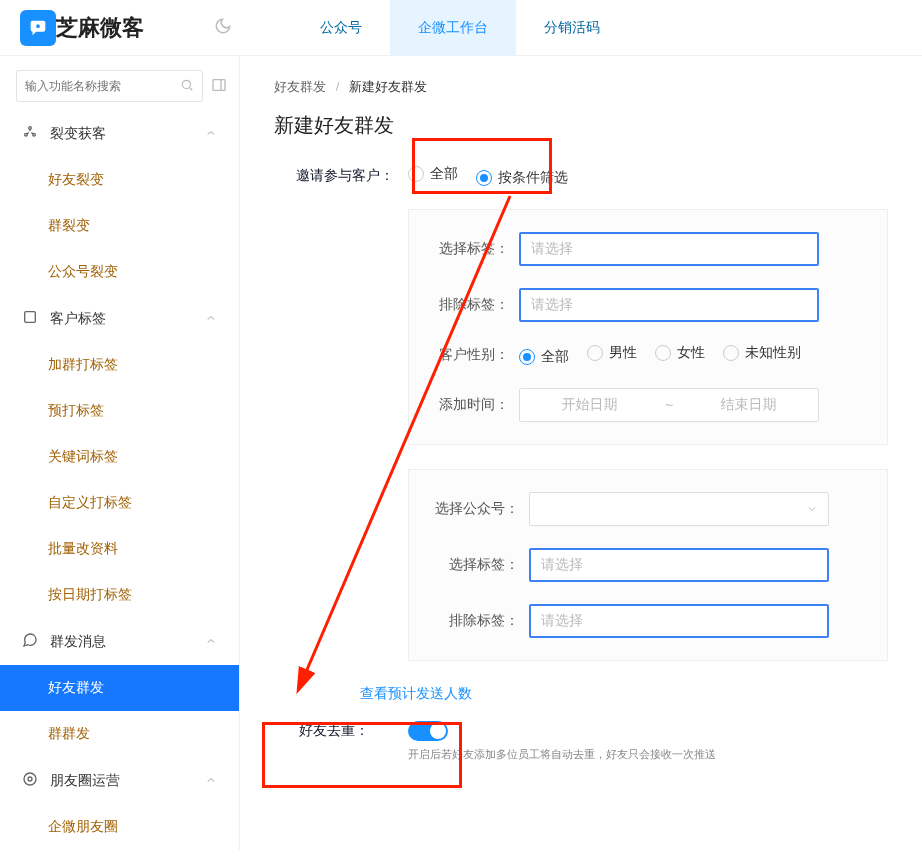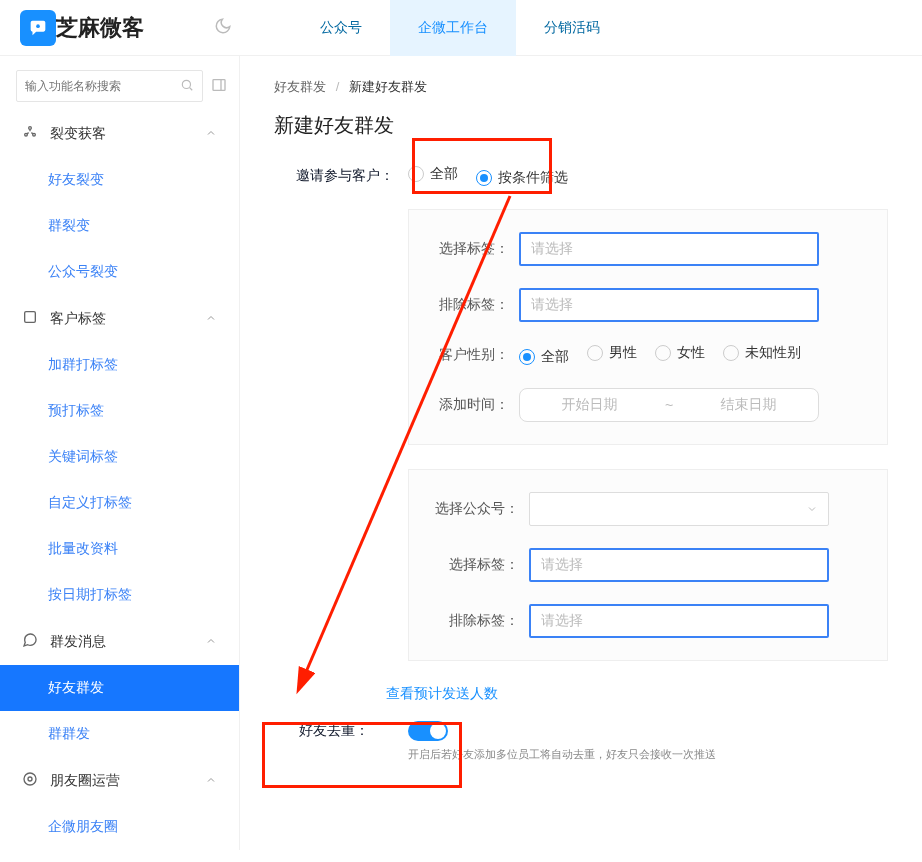--- a/index.html
+++ b/index.html
@@ -14,44 +14,44 @@
     .layout { display: flex; }
     .sidebar { width: 240px; border-right: 1px solid #f0f0f0; padding-top: 14px; }
     .search-row { display: flex; align-items: center; padding: 0 16px 8px 16px; gap: 8px; }
     .search-box { flex: 1; height: 32px; border: 1px solid #e5e5e5; border-radius: 2px; display: flex; align-items: center; padding: 0 8px; }
     .search-box input { flex: 1; border: none; outline: none; font-size: 12px; color: #333; }
     .search-box .sicon { color: #bbb; }
     .collapse-icon { color: #bbb; cursor: pointer; }
     .menu-group { padding: 14px 22px 14px 22px; display: flex; align-items: center; justify-content: space-between; color: #333; font-weight: 500; cursor: pointer; }
     .menu-group .gicon { margin-right: 12px; color: #666; }
     .menu-group .left { display: flex; align-items: center; }
-    .menu-item { padding: 14px 22px 14px 48px; color: #3b82f6; cursor: pointer; }
+    .menu-item { padding: 14px 22px 14px 48px; color: #a16207; cursor: pointer; }
     .menu-item.active { background: #1677ff; color: #fff; }
     .chev { color: #999; }
     .main { flex: 1; padding: 22px 34px; position: relative; background: #fff; }
     .crumb { color: #666; font-size: 13px; margin-bottom: 16px; }
     .crumb .sep { margin: 0 6px; color: #bbb; }
     .crumb .leaf { color: #333; }
     .page-title { font-size: 20px; font-weight: 500; margin-bottom: 26px; color: #222; }
     .form-row { display: flex; align-items: center; margin-bottom: 22px; }
     .form-label { width: 120px; text-align: right; color: #0f172a; margin-right: 14px; }
     .radio { display: inline-flex; align-items: center; margin-right: 18px; cursor: pointer; }
     .radio-dot { width: 16px; height: 16px; border: 1px solid #ccc; border-radius: 50%; margin-right: 6px; display: flex; align-items: center; justify-content: center; }
     .radio.checked .radio-dot { border-color: #1890ff; }
     .radio.checked .radio-dot::after { content: ""; width: 8px; height: 8px; background: #1890ff; border-radius: 50%; }
     .panel { border: 1px solid #eee; background: #fcfcfc; padding: 22px 20px; margin-left: 134px; margin-bottom: 24px; }
     .prow { display: flex; align-items: center; margin-bottom: 22px; }
     .prow:last-child { margin-bottom: 0; }
     .plabel { width: 80px; text-align: right; color: #555; margin-right: 10px; }
     .pinput { flex: 1; max-width: 300px; height: 34px; border: 2px solid #3b82f6; border-radius: 2px; padding: 0 10px; color: #bbb; display: flex; align-items: center; background: #fff; }
-    .date-range { display: flex; align-items: center; height: 34px; border: 1px solid #ddd; border-radius: 8px; background: #fff; width: 300px; }
+    .date-range { display: flex; align-items: center; height: 34px; border: 1px solid #ddd; border-radius: 2px; background: #fff; width: 300px; }
     .date-range span { flex: 1; text-align: center; color: #bbb; }
     .date-range .tilde { flex: 0 0 auto; margin: 0 6px; color: #bbb; }
     .select-wide { width: 300px; height: 34px; border: 1px solid #ddd; border-radius: 2px; background: #fff; display: flex; align-items: center; justify-content: flex-end; padding: 0 10px; color: #bbb; }
-    .link { color: #1890ff; cursor: pointer; margin-left: 112px; display: inline-block; margin-bottom: 18px; }
+    .link { color: #1890ff; cursor: pointer; margin-left: 86px; display: inline-block; margin-bottom: 18px; }
     .switch { width: 40px; height: 20px; background: #1890ff; border-radius: 10px; position: relative; cursor: pointer; }
     .switch::after { content: ""; width: 16px; height: 16px; background: #fff; border-radius: 50%; position: absolute; right: 2px; top: 2px; }
     .helper { color: #888; font-size: 11px; margin-left: 134px; margin-top: 6px; }
     .annot-box { position: absolute; border: 3px solid #ff1e00; pointer-events: none; }
     svg.arrow { position: absolute; pointer-events: none; }
   </style>
 </head>
 <body>
 
 <div class="header">

